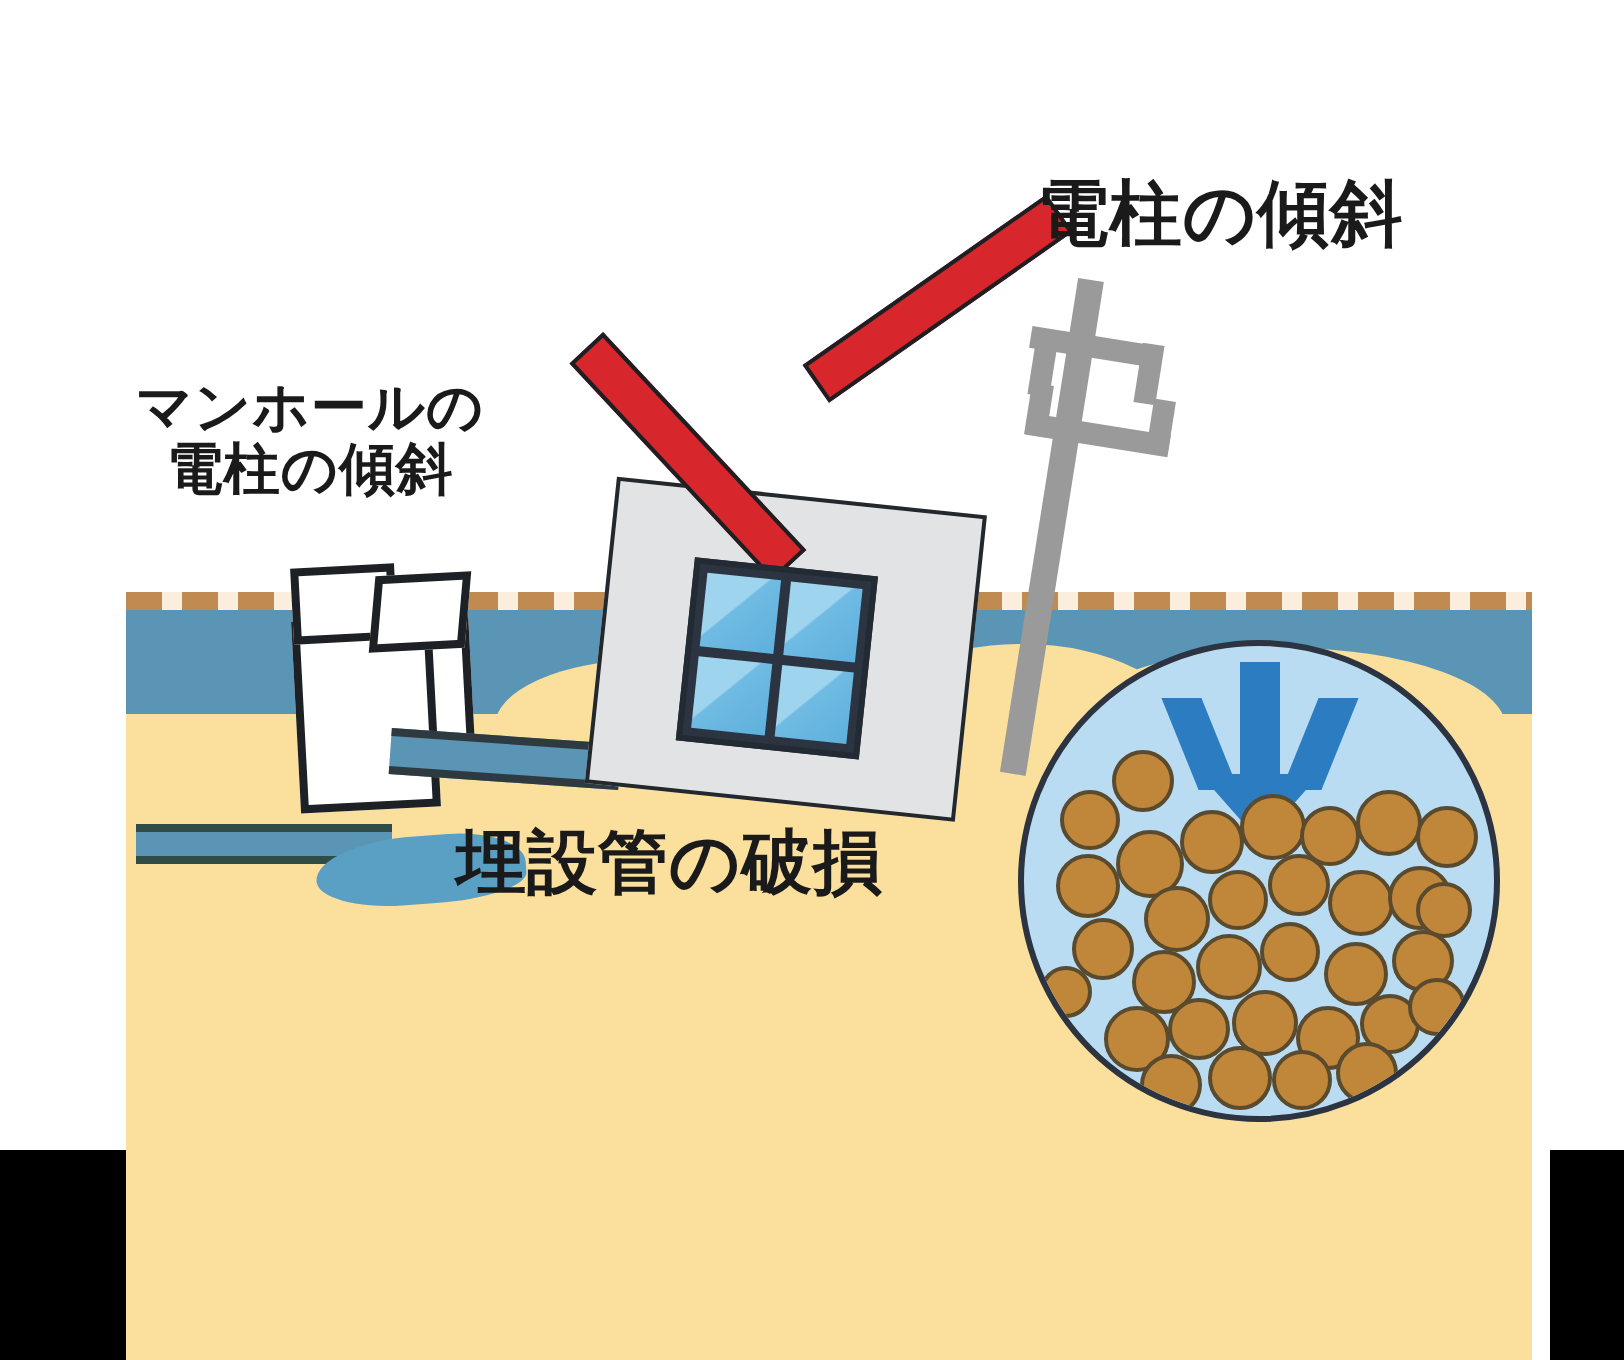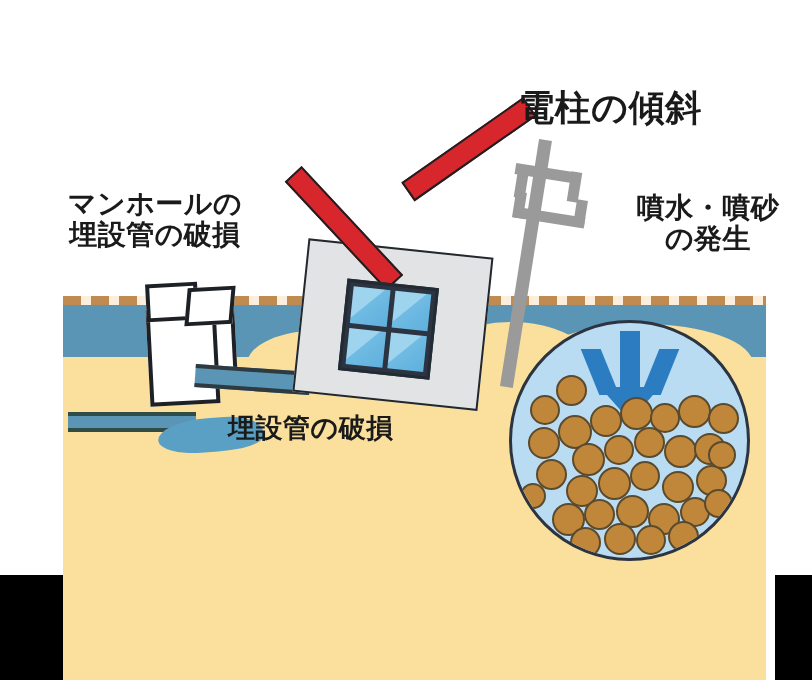--- a/index.html
+++ b/index.html
@@ -75,21 +75,21 @@
      clip-path:polygon(0 0,100% 0,50% 100%);}
   .grain{position:absolute;border-radius:50%;background:#c0873a;border:2px solid #5a4a2e;box-sizing:border-box;}
 
   
   .lbl{position:absolute;color:#1a1a1a;font-weight:bold;line-height:1.12;text-align:center;white-space:pre-line;
        letter-spacing:0.5px;}
   #lbl-building{left:250px;top:80px;width:200px;font-size:30px;}
   #lbl-pole{left:500px;top:88px;width:220px;font-size:36px;}
   #lbl-manhole{left:35px;top:188px;width:240px;font-size:28px;}
   #lbl-sandboil{left:618px;top:192px;width:180px;font-size:28px;}
-  #lbl-pipe{left:228px;top:413px;width:240px;font-size:27px;text-align:left;}
+  #lbl-pipe{left:228px;top:413px;width:240px;font-size:35px;text-align:left;}
   #lbl-ground{left:90px;top:470px;width:300px;font-size:30px;color:#8a6b1e;text-align:left;}
 </style>
 </head>
 <body>
 
 <div id="stage">
 
   <div id="ground">
     <div id="waterband"></div>
     <div id="mounds-host">
@@ -172,22 +172,20 @@
         <div class="grain" style="left: 92px; top: 200px; width: 32px; height: 32px;"></div>
         <div class="grain" style="left: 124px; top: 202px; width: 30px; height: 30px;"></div>
         <div class="grain" style="left: 156px; top: 198px; width: 31px; height: 31px;"></div>
         <div class="grain" style="left: 192px; top: 166px; width: 29px; height: 29px;"></div>
         <div class="grain" style="left: 8px; top: 160px; width: 26px; height: 26px;"></div>
         <div class="grain" style="left: 196px; top: 118px; width: 28px; height: 28px;"></div>
       </div>
   </div>
 
   <div class="lbl" id="lbl-manhole">マンホールの
-埋設管の破損</div>
+電柱の傾斜</div>
   <div class="lbl" id="lbl-pole">電柱の傾斜</div>
-  <div class="lbl" id="lbl-sandboil">噴水・噴砂
-の発生</div>
   <div class="lbl" id="lbl-pipe">埋設管の破損</div>
 
   <div class="barL"></div>
   <div class="barR"></div>
 
 </div>
 
 </body></html>

